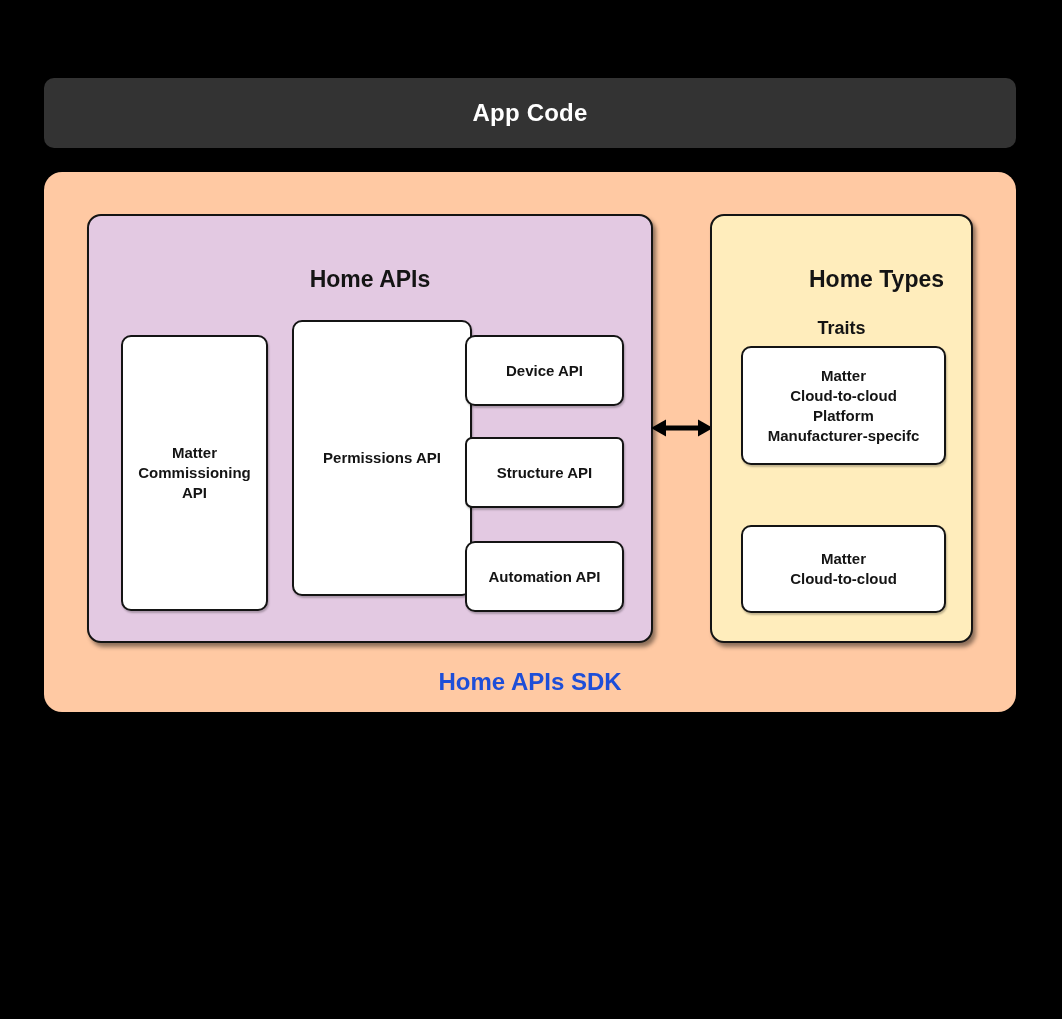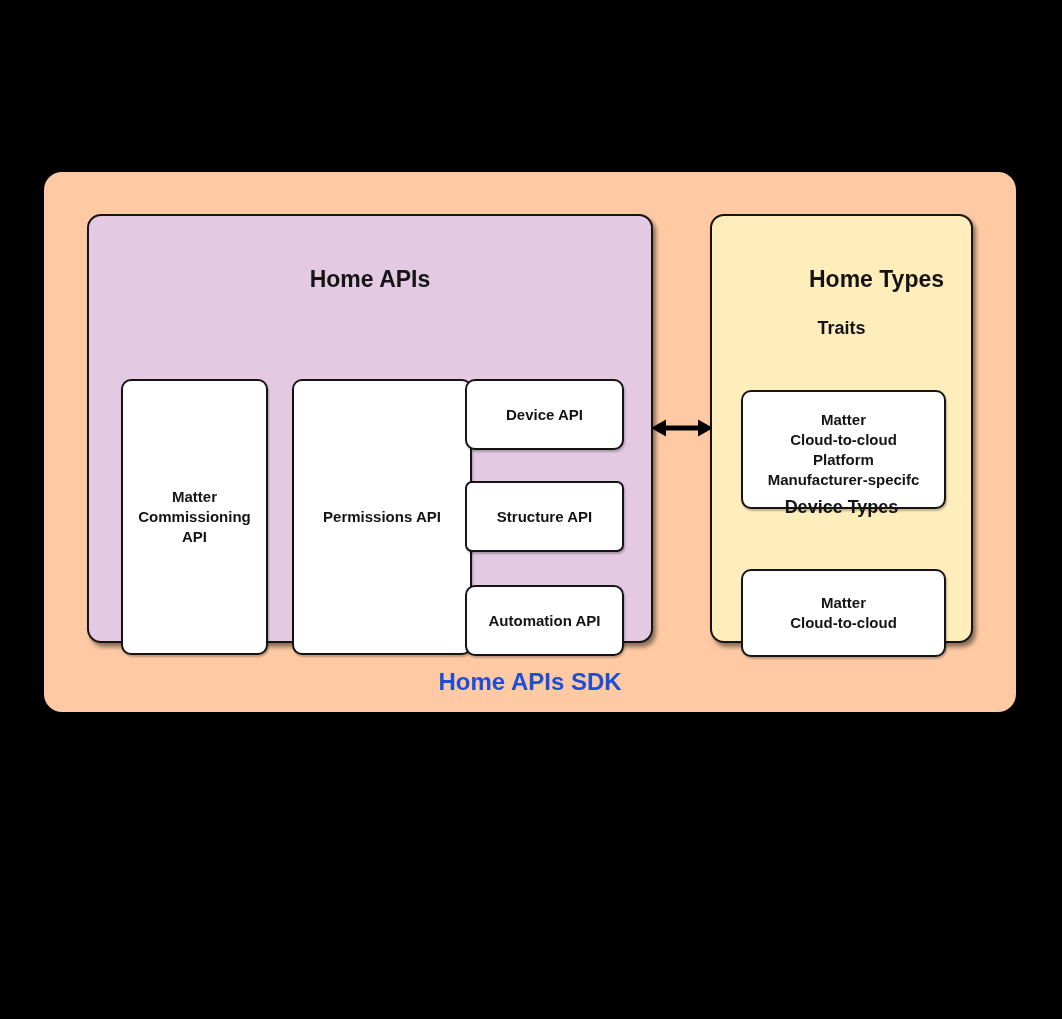--- a/index.html
+++ b/index.html
@@ -73,24 +73,23 @@
     position: absolute;
     background: #ffffff;
     border: 2px solid #141414;
     border-radius: 10px;
     box-shadow: 1px 2px 2px rgba(0,0,0,0.25);
     display: flex; align-items: center; justify-content: center;
     text-align: center;
     font-size: 15px;
     line-height: 20px;
     white-space: pre-line;
-    margin-top: 44px;
   }
   .card-matter-commissioning { left: 32px;  top: 119px; width: 147px; height: 276px; }
-  .card-permissions          { left: 203px; top: 119px; width: 180px; height: 276px; }
+  .card-permissions          { left: 203px; top: 104px; width: 180px; height: 276px; }
   .card-device               { left: 376px; top: 119px; width: 159px; height: 71px; }
   .card-structure            { left: 376px; top: 221px; width: 159px; height: 71px; border-radius: 7px; }
   .card-automation           { left: 376px; top: 325px; width: 159px; height: 71px; }
   .card-traits               { left: 29px;  top: 130px; width: 205px; height: 119px; }
   .card-device-types         { left: 29px;  top: 309px; width: 205px; height: 88px; }
   .sdk-label {
     position: absolute;
     left: 0; top: 496px; width: 100%;
     text-align: center;
     font-size: 24px;
@@ -100,20 +99,23 @@
     position: absolute;
     left: 607px; top: 243px;
     width: 62px; height: 26px;
   }
 </style>
 </head>
 <body>
 
 <div class="canvas">
 
+  <div class="band app-code">
+    <span>App Code</span>
+  </div>
 
   <div class="sdk">
 
     <div class="group-box home-apis">
       <div class="group-title" style="top:50px;">Home APIs</div>
       <div class="card card-matter-commissioning">Matter
 Commissioning
 API</div>
       <div class="card card-permissions">Permissions API</div>
       <div class="card card-device">Device API</div>
@@ -127,21 +129,20 @@
       <polygon points="62,13 47,4.5 47,21.5" fill="#000000"></polygon>
     </svg>
 
     <div class="group-box home-types">
       <div class="group-title" style="top:50px;margin-left:35px;">Home Types</div>
       <div class="sub-heading" style="top:102px;">Traits</div>
       <div class="card card-traits">Matter
 Cloud-to-cloud
 Platform
 Manufacturer-specifc</div>
-      <div class="sub-heading" style="top:281px;">Device Types</div>
       <div class="card card-device-types">Matter
 Cloud-to-cloud</div>
     </div>
 
     <div class="sdk-label">Home APIs SDK</div>
   </div>
 
 
 </div>
 

